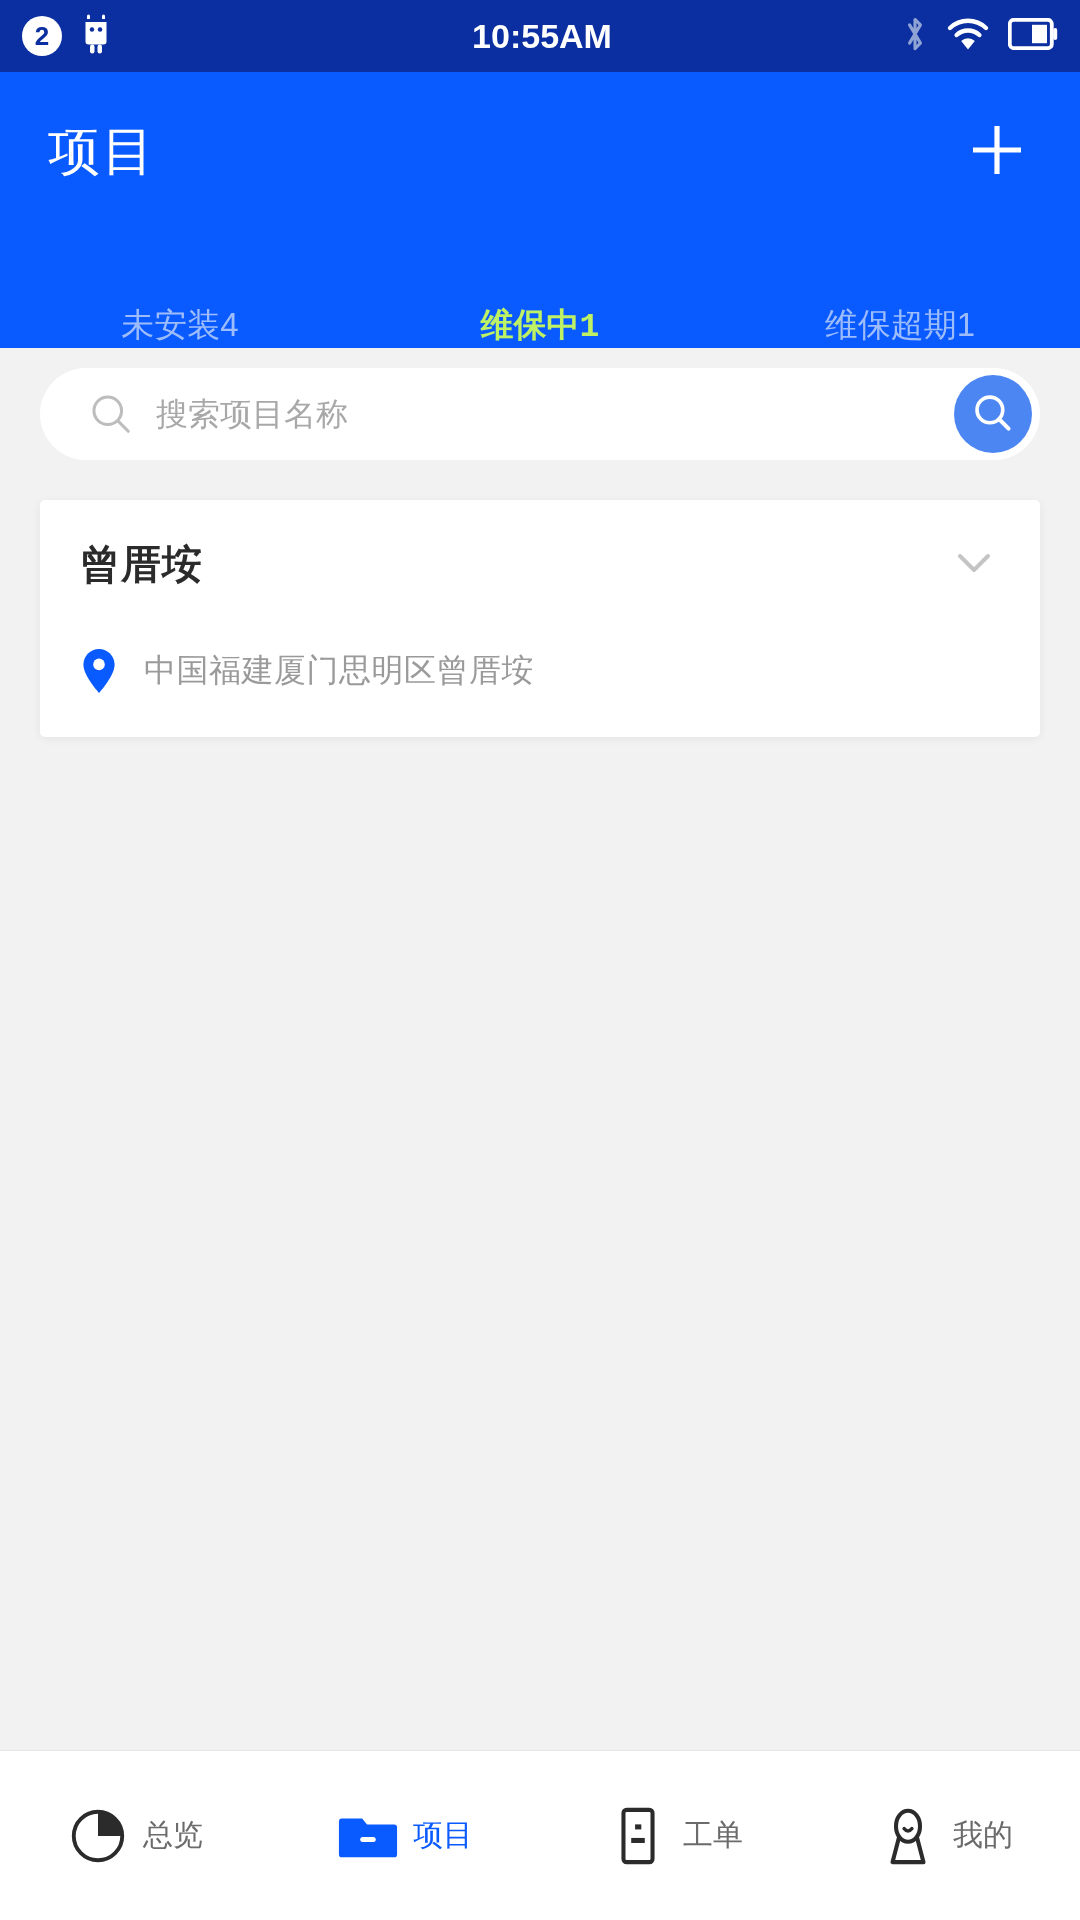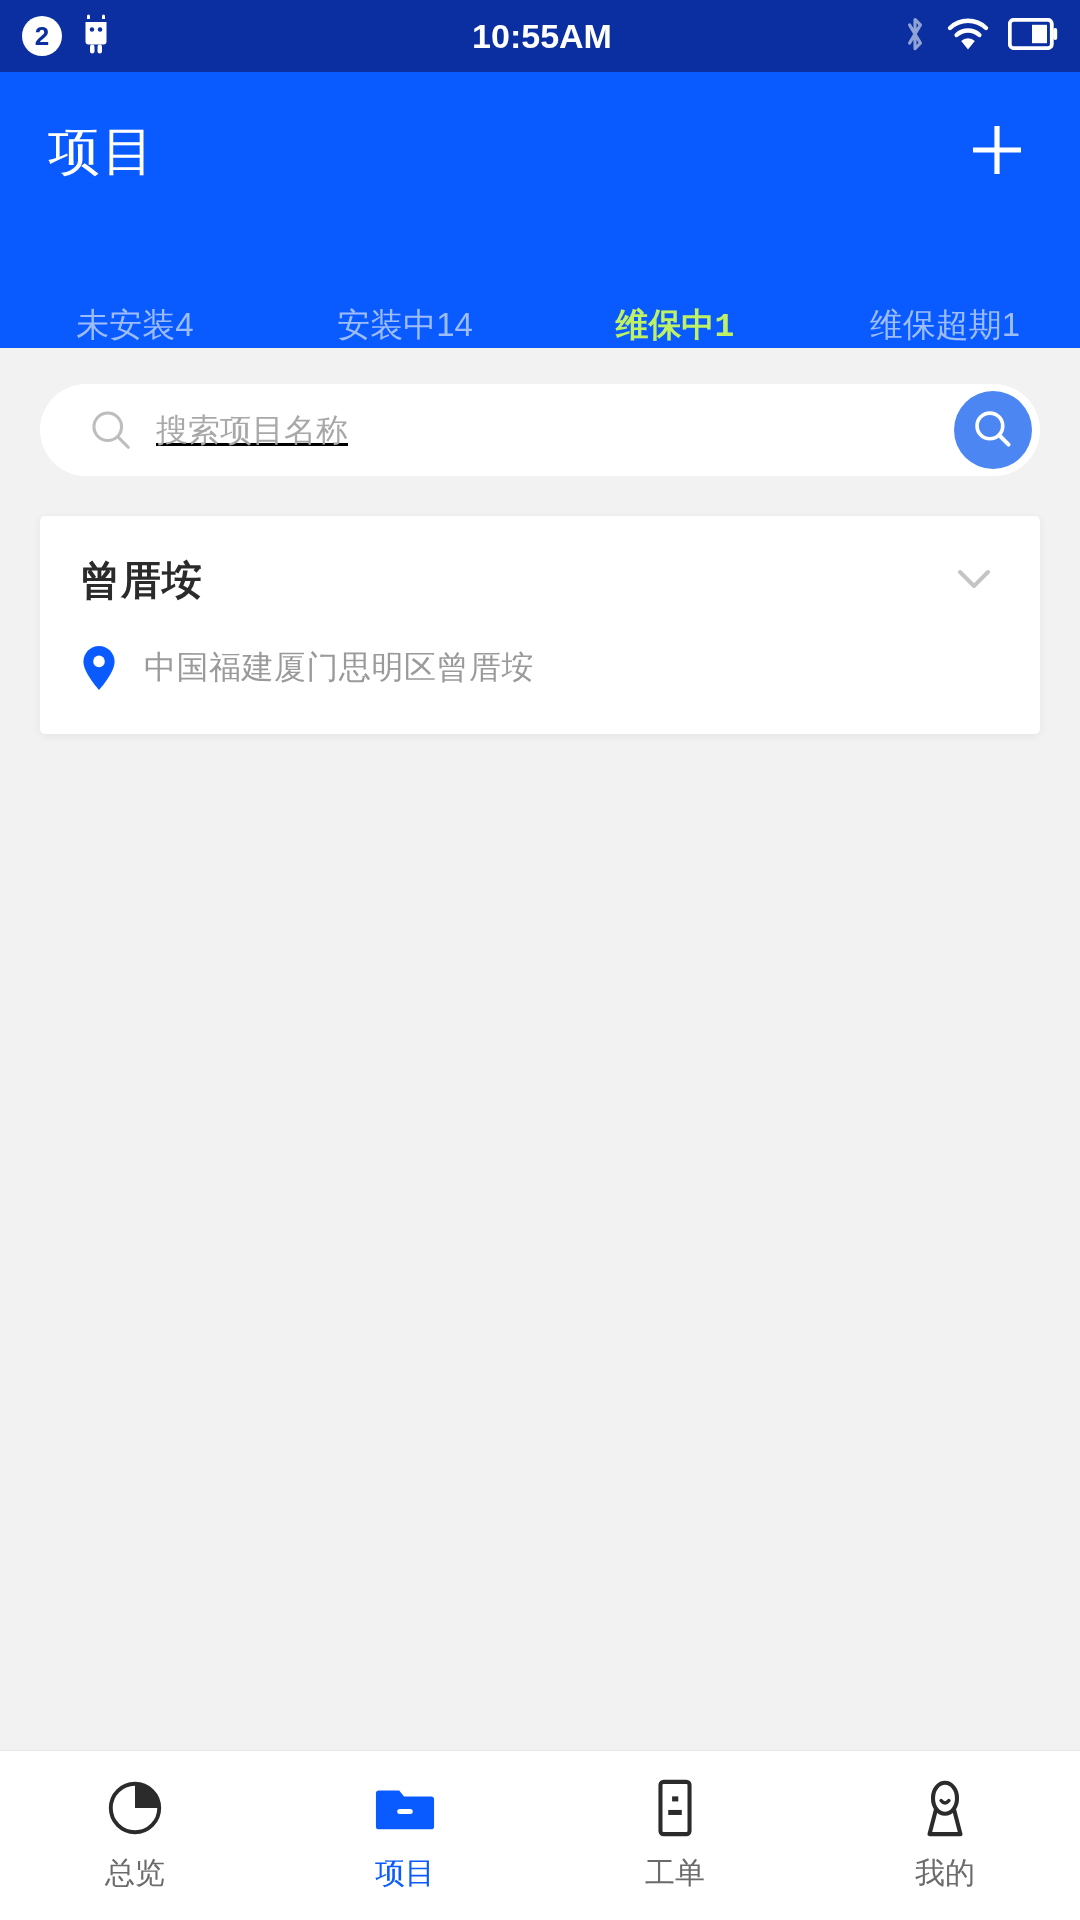--- a/index.html
+++ b/index.html
@@ -61,21 +61,21 @@
   .tab.active { color:#bef264; font-weight:bold;font-family:Liberation Mono, monospace; }
   .tab-underline {
     display:none; position:absolute; bottom:-42px;
     width:122px; height:6px; background:#ffffff; border-radius:3px;
   }
   .tab.active .tab-underline { display:block; }
 
   
   .content { flex:1; background:#f2f2f2; overflow:hidden; position:relative; }
 
-  .search-wrap { padding:36px 40px 0 40px;text-decoration:underline; }
+  .search-wrap { padding:20px 40px 0 40px; }
   .search-bar {
     position:relative; height:92px; background:#ffffff;
     border-radius:46px; display:flex; align-items:center;
     padding-left:48px;
   }
   .search-bar .mag { flex:0 0 auto; display:flex; align-items:center; }
   .search-input {
     border:none; outline:none; background:transparent;
     font-family:inherit; font-size:32px; color:#3a3a3a;
     margin-left:22px; flex:1; height:100%;
@@ -92,34 +92,34 @@
   .project-card {
     background:#ffffff; border-radius:5px;
     box-shadow:0 2px 10px rgba(0,0,0,0.06);
     padding:36px 40px 42px 40px; position:relative;
   }
   .card-head { display:flex; align-items:center; }
   .card-title {
     font-size:40px; font-weight:bold; color:#2b2b2b; letter-spacing:1px;
   }
   .chev { margin-left:auto; display:flex; align-items:center; }
-  .card-addr { display:flex; align-items:center; margin-top:36px; }
+  .card-addr { display:flex; align-items:center; margin-top:55px; }
   .pin { flex:0 0 auto; display:flex; align-items:center; }
   .addr-text {
     font-size:32px; color:#9a9a9a; margin-left:26px; letter-spacing:0.5px;
   }
 
   
   .bottomnav {
     flex:0 0 170px; background:#ffffff;
     border-top:1px solid #e6e6e6;
     display:flex; align-items:center;
   }
   .navitem {
-    flex:1; display:flex; flex-direction:column;
+    flex:1; display:flex; 
     align-items:center; justify-content:center; gap:14px;
     cursor:pointer;
   }
   .navitem .nav-label { font-size:30px; color:#6b6b6b; }
   .navitem.active .nav-label { color:#0a5bff; }
   .nav-ico { height:62px; display:flex; align-items:center; justify-content:center; }
 </style>
 </head>
 <body>
 
@@ -175,24 +175,20 @@
             <line x1="16" y1="4" x2="16" y2="28" stroke="#ffffff" stroke-width="2.6" stroke-linecap="butt"></line>
             <line x1="4" y1="16" x2="28" y2="16" stroke="#ffffff" stroke-width="2.6" stroke-linecap="butt"></line>
           </svg>
         </span>
       </div>
     </div>
 
     <div class="tabs">
       <div class="tab">
         <span>未安装4</span>
-
-      </div>
-      <div class="tab">
-        <span>安装中14</span>
 
       </div>
       <div class="tab active">
         <span>维保中1</span>
         <span class="tab-underline"></span>
       </div>
       <div class="tab">
         <span>维保超期1</span>
 
       </div>

